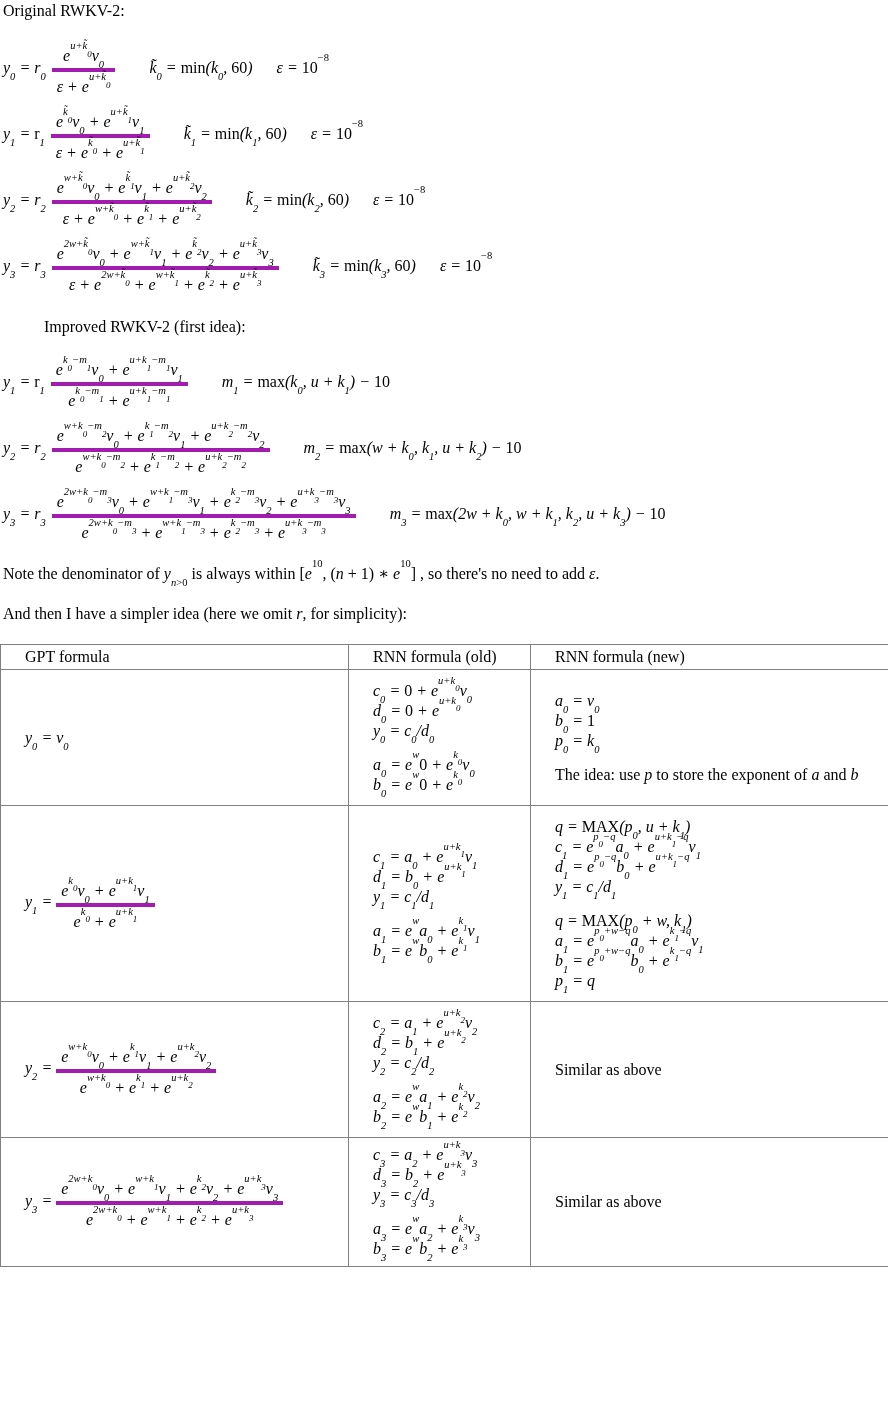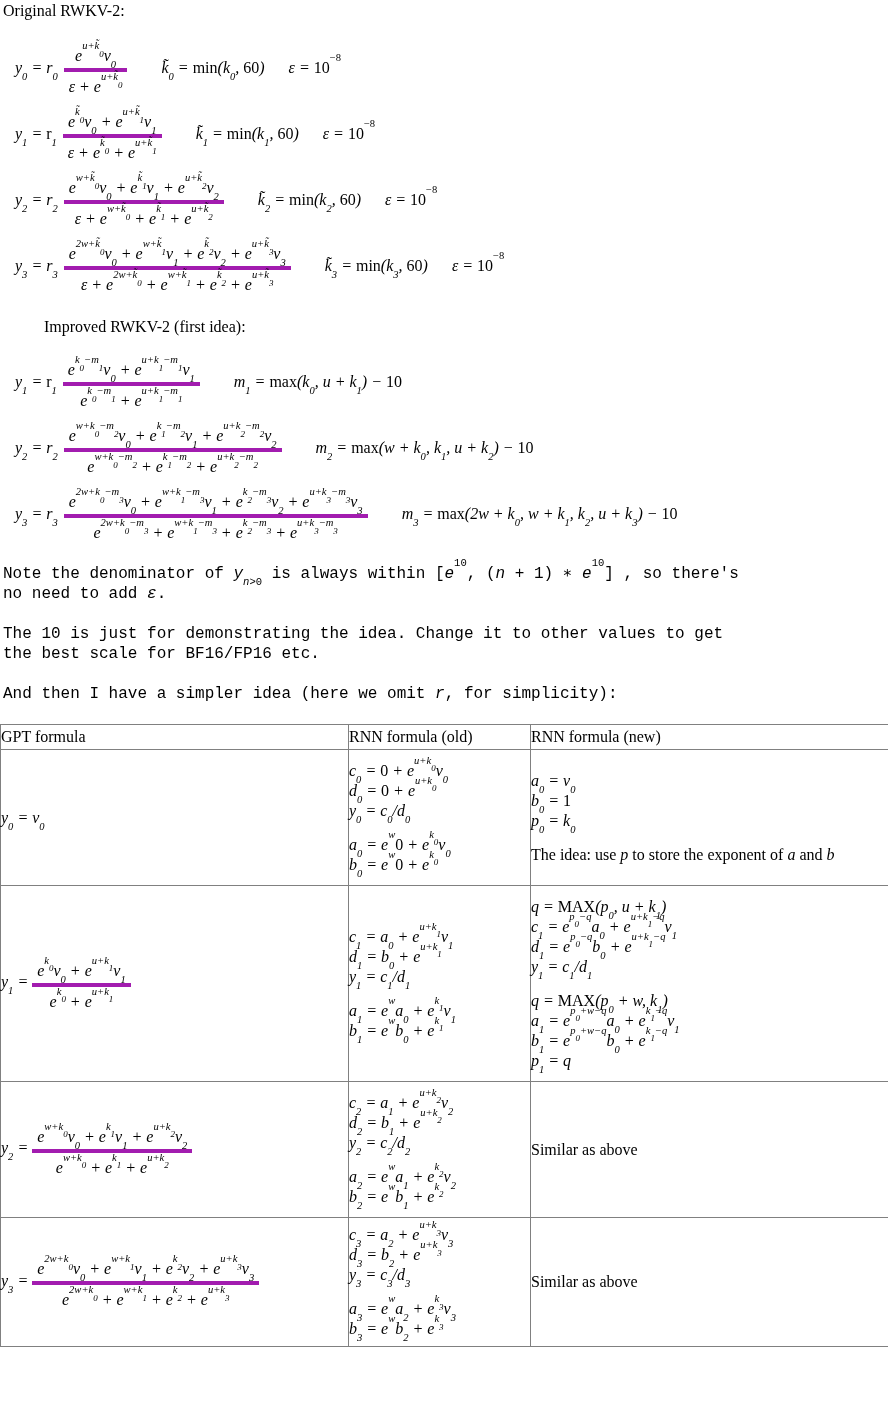--- a/index.html
+++ b/index.html
@@ -5,31 +5,31 @@
   html,body{margin:0;padding:0;background:#ffffff;color:#000000;}
   body{width:888px;font-family:"Liberation Serif","DejaVu Serif",serif;font-size:16px;}
   .page{width:752px;}
   .head{font-size:16px;margin:2px 0 20px 0;padding-left:3px;}
   .head2{margin-top:22px;margin-bottom:18px;padding-left:44px;}
   .m{font-style:italic;}
   .rm{font-style:normal;}
   sup{font-size:0.66em;position:relative;top:-0.5em;line-height:0;}
   sub{font-size:0.66em;position:relative;top:0.28em;line-height:0;}
   sup sub{font-size:0.85em;top:0.45em;}
-  .eqline{margin:8px 12px;padding-left:3px;white-space:nowrap;}
+  .eqline{margin:8px 0;padding-left:3px;white-space:nowrap;}
   .eqline .lhs{margin-right:2px;}
   .frac{display:inline-block;vertical-align:middle;text-align:center;margin:0 4px;}
   .frac .num{display:block;border-bottom:4px solid #a21caf;padding:6px 5px 3px;line-height:19px;}
   .frac .den{display:block;padding:5px 5px 2px;line-height:19px;}
   .cond{margin-left:30px;}
   .eps{margin-left:24px;}
-  .note{margin:20px 0;padding-left:3px;line-height:20px;font-family:Liberation Mono, monospace;}
+  .note{margin:20px 0;padding-left:3px;line-height:20px;}
   table{width:888px;border-collapse:collapse;table-layout:fixed;margin-top:4px;}
   col.c1{width:348px;} col.c2{width:182px;} col.c3{width:358px;}
-  th,td{border:1px solid #808080;padding:1px 0;vertical-align:middle;text-align:left;}
+  th,td{border:1px solid #808080;padding:1px 24px;vertical-align:middle;text-align:left;}
   th{font-weight:normal;height:22px;font-size:16px;}
   td{font-size:16px;}
   .ln{line-height:20px;white-space:nowrap;}
   .gap{height:14px;}
   tbody tr:nth-child(1) td{height:133px;}
   tbody tr:nth-child(2) td{height:193px;}
   tbody tr:nth-child(3) td{height:133px;}
   tbody tr:nth-child(4) td{height:126px;}
 </style>
 </head>
@@ -50,21 +50,20 @@
 
 
   <div>
       <div class="eqline m"><span class="lhs">y<sub>1</sub> = <span class="rm">r</span><sub>1</sub></span><span class="frac"><span class="num">e<sup>k<sub>0</sub>−m<sub>1</sub></sup>v<sub>0</sub> + e<sup>u+k<sub>1</sub>−m<sub>1</sub></sup>v<sub>1</sub></span><span class="den">e<sup>k<sub>0</sub>−m<sub>1</sub></sup> + e<sup>u+k<sub>1</sub>−m<sub>1</sub></sup></span></span><span class="cond">m<sub>1</sub> = <span class="rm">max</span>(k<sub>0</sub>, u + k<sub>1</sub>) − <span class="rm">10</span></span></div>
       <div class="eqline m"><span class="lhs">y<sub>2</sub> = r<sub>2</sub></span><span class="frac"><span class="num">e<sup>w+k<sub>0</sub>−m<sub>2</sub></sup>v<sub>0</sub> + e<sup>k<sub>1</sub>−m<sub>2</sub></sup>v<sub>1</sub> + e<sup>u+k<sub>2</sub>−m<sub>2</sub></sup>v<sub>2</sub></span><span class="den">e<sup>w+k<sub>0</sub>−m<sub>2</sub></sup> + e<sup>k<sub>1</sub>−m<sub>2</sub></sup> + e<sup>u+k<sub>2</sub>−m<sub>2</sub></sup></span></span><span class="cond">m<sub>2</sub> = <span class="rm">max</span>(w + k<sub>0</sub>, k<sub>1</sub>, u + k<sub>2</sub>) − <span class="rm">10</span></span></div>
       <div class="eqline m"><span class="lhs">y<sub>3</sub> = r<sub>3</sub></span><span class="frac"><span class="num">e<sup>2w+k<sub>0</sub>−m<sub>3</sub></sup>v<sub>0</sub> + e<sup>w+k<sub>1</sub>−m<sub>3</sub></sup>v<sub>1</sub> + e<sup>k<sub>2</sub>−m<sub>3</sub></sup>v<sub>2</sub> + e<sup>u+k<sub>3</sub>−m<sub>3</sub></sup>v<sub>3</sub></span><span class="den">e<sup>2w+k<sub>0</sub>−m<sub>3</sub></sup> + e<sup>w+k<sub>1</sub>−m<sub>3</sub></sup> + e<sup>k<sub>2</sub>−m<sub>3</sub></sup> + e<sup>u+k<sub>3</sub>−m<sub>3</sub></sup></span></span><span class="cond">m<sub>3</sub> = <span class="rm">max</span>(2w + k<sub>0</sub>, w + k<sub>1</sub>, k<sub>2</sub>, u + k<sub>3</sub>) − <span class="rm">10</span></span></div>
     </div>
 
   <div>
       <p class="note">Note the denominator of <i>y</i><sub><i>n</i>&gt;0</sub> is always within [<i>e</i><sup>10</sup>, (<i>n</i> + 1) ∗ <i>e</i><sup>10</sup>] , so there's no need to add <i>ε</i>.</p>
-      <p class="note">The 10 is just for demonstrating the idea. Change it to other values to get the best scale for BF16/FP16 etc.</p>
       <p class="note">And then I have a simpler idea (here we omit <i>r</i>, for simplicity):</p>
     </div>
 
   <table>
     <colgroup>
         <col class="c1">
         <col class="c2">
         <col class="c3">
       </colgroup>
     <thead>

